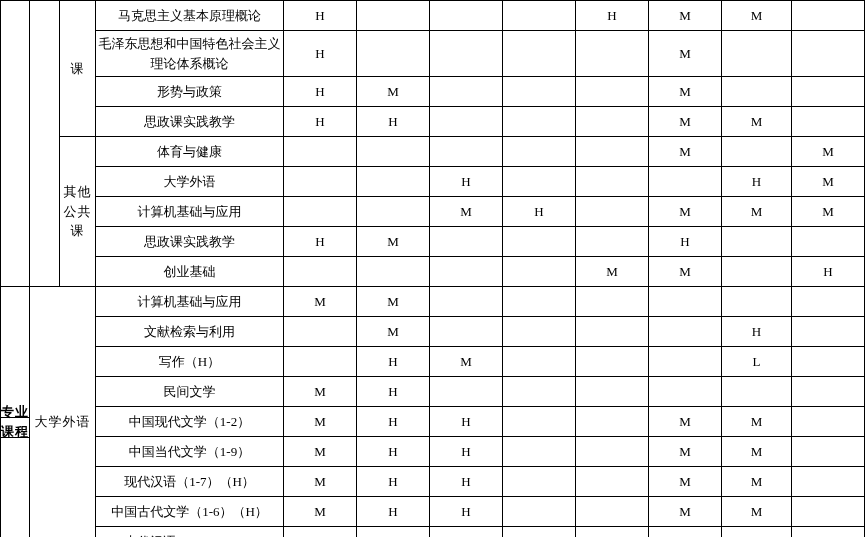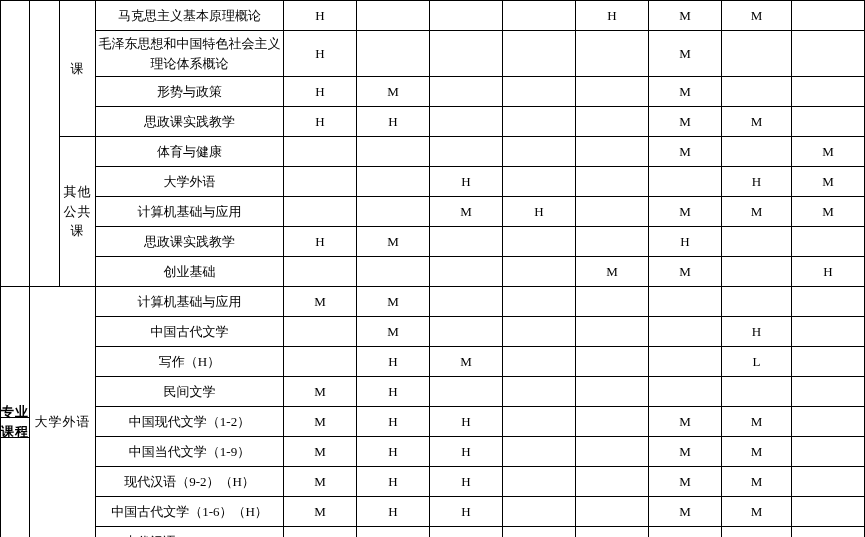--- a/index.html
+++ b/index.html
@@ -230,21 +230,21 @@
         <td class="mark">M</td>
         <td class="mark"></td>
         <td class="mark"></td>
         <td class="mark"></td>
         <td class="mark"></td>
         <td class="mark"></td>
         <td class="mark"></td>
       </tr>
 
       <tr>
-        <td class="course-name">中国古代文学</td>
+        <td class="course-name">文献检索与利用</td>
         <td class="mark"></td>
         <td class="mark">M</td>
         <td class="mark"></td>
         <td class="mark"></td>
         <td class="mark"></td>
         <td class="mark"></td>
         <td class="mark">H</td>
         <td class="mark"></td>
       </tr>
 
@@ -290,21 +290,21 @@
         <td class="mark">H</td>
         <td class="mark">H</td>
         <td class="mark"></td>
         <td class="mark"></td>
         <td class="mark">M</td>
         <td class="mark">M</td>
         <td class="mark"></td>
       </tr>
 
       <tr>
-        <td class="course-name">现代汉语（9-2）（H）</td>
+        <td class="course-name">现代汉语（1-7）（H）</td>
         <td class="mark">M</td>
         <td class="mark">H</td>
         <td class="mark">H</td>
         <td class="mark"></td>
         <td class="mark"></td>
         <td class="mark">M</td>
         <td class="mark">M</td>
         <td class="mark"></td>
       </tr>
 

